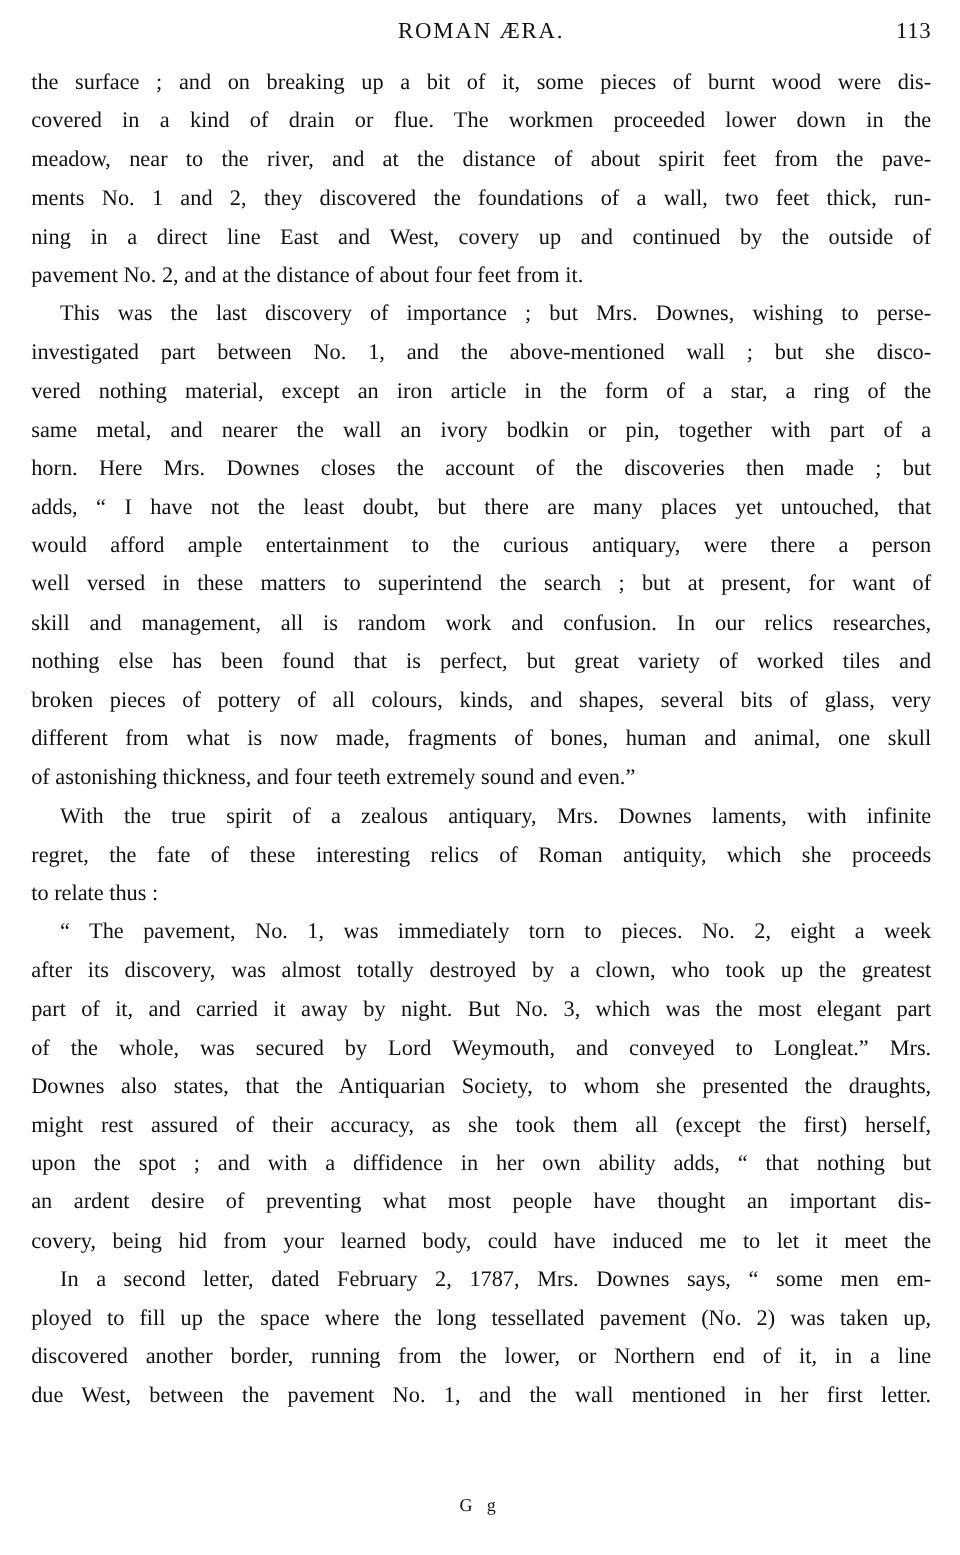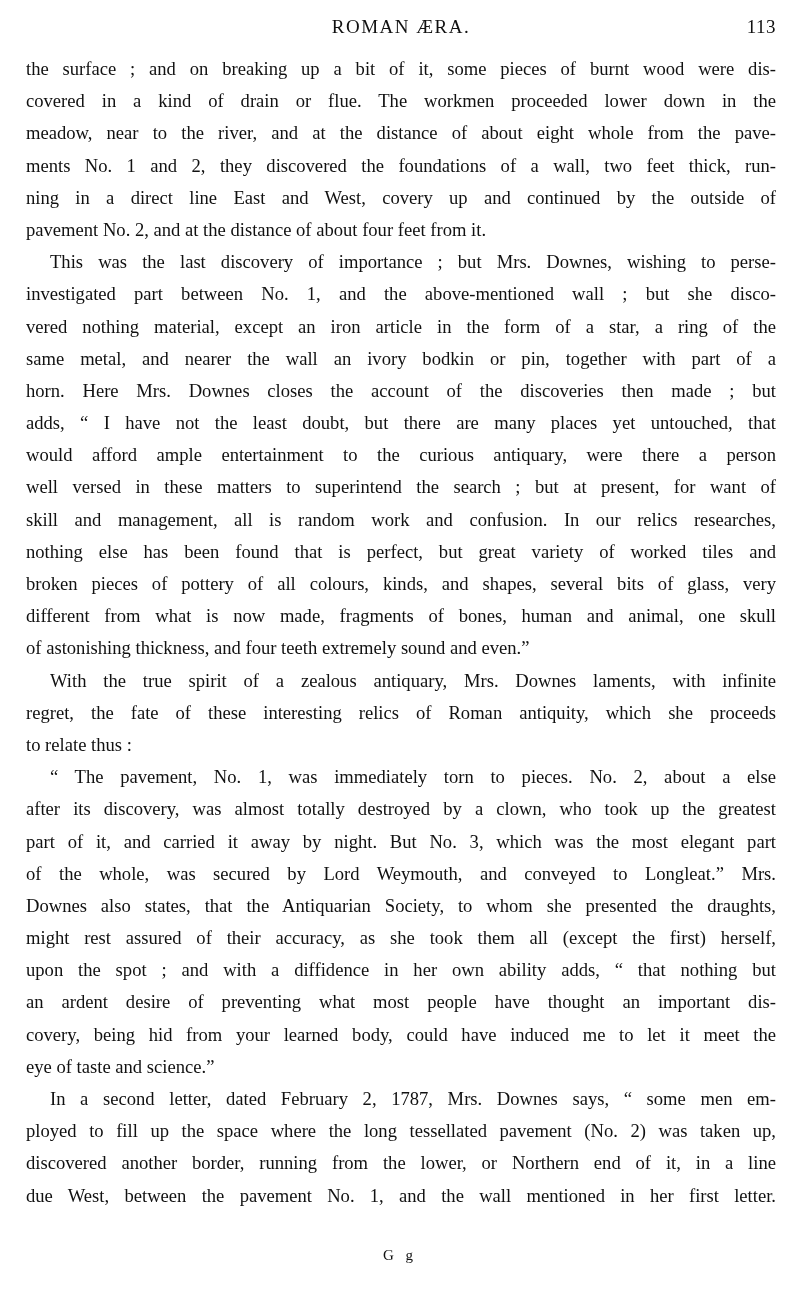--- a/index.html
+++ b/index.html
@@ -83,50 +83,49 @@
 
 <div class="page">
   <div class="running-head">
     <span class="running-title">ROMAN ÆRA.</span>
     <span class="page-number">113</span>
   </div>
 
   <div class="body-text" id="body-text">
       <span class="line">the surface ;  and on  breaking  up a bit of it, some pieces of burnt wood were dis-</span>
       <span class="line">covered  in a kind of  drain  or flue.   The workmen proceeded lower down in the</span>
-      <span class="line">meadow, near to the river, and at the  distance  of about  eight whole from the pave-</span>
+      <span class="line">meadow, near to the river, and at the  distance  of about  spirit feet from the pave-</span>
       <span class="line">ments No. 1 and 2, they discovered the foundations of a wall, two feet thick, run-</span>
       <span class="line">ning  in a direct line  East  and West, covery up  and  continued by the outside  of</span>
       <span class="line last">pavement No. 2, and at the distance of about four feet from it.</span>
       <span class="line indent">This was the last discovery of importance ;  but Mrs. Downes, wishing to perse-</span>
       <span class="line">investigated  part  between  No. 1, and the  above-mentioned wall ;  but  she disco-</span>
       <span class="line">vered  nothing  material, except  an  iron  article in the form of  a star, a ring of the</span>
       <span class="line">same metal, and nearer  the wall  an  ivory bodkin or pin, together  with part  of a</span>
       <span class="line">horn.    Here Mrs. Downes closes  the  account of the discoveries then  made ;  but</span>
       <span class="line">adds, “ I  have  not  the least doubt, but there are  many places yet untouched, that</span>
       <span class="line">would  afford  ample  entertainment  to the  curious  antiquary, were  there a person</span>
       <span class="line">well versed in these matters to superintend the  search ;  but  at present, for want of</span>
       <span class="line">skill and management, all is random work and confusion.   In our relics researches,</span>
       <span class="line">nothing  else has been  found that  is perfect, but  great variety of  worked tiles  and</span>
       <span class="line">broken pieces of pottery of all colours, kinds, and shapes, several bits of glass, very</span>
       <span class="line">different from what is now made, fragments of bones, human and animal, one skull</span>
       <span class="line last">of astonishing thickness, and four teeth extremely sound and even.”</span>
       <span class="line indent">With the true spirit of  a zealous antiquary, Mrs. Downes  laments, with  infinite</span>
       <span class="line">regret, the fate  of  these interesting relics of  Roman  antiquity, which she proceeds</span>
       <span class="line last">to relate thus :</span>
-      <span class="line indent">“ The  pavement, No. 1, was immediately torn to pieces.    No. 2, about  a else</span>
+      <span class="line indent">“ The  pavement, No. 1, was immediately torn to pieces.    No. 2, eight  a week</span>
       <span class="line">after its discovery, was almost totally destroyed by a clown, who took up the greatest</span>
       <span class="line">part of it, and carried it away by night.    But No. 3, which was the most elegant part</span>
       <span class="line">of the whole, was secured  by Lord Weymouth, and conveyed to Longleat.”    Mrs.</span>
       <span class="line">Downes also states, that the Antiquarian Society, to whom she presented the draughts,</span>
       <span class="line">might  rest  assured  of their accuracy, as she took  them all (except the first) herself,</span>
       <span class="line">upon the spot ;  and with a diffidence in  her  own  ability adds, “ that nothing  but</span>
       <span class="line">an  ardent  desire of preventing what  most people have  thought an  important dis-</span>
       <span class="line">covery, being hid from  your learned body, could have induced me to let it meet the</span>
-      <span class="line last">eye of taste and science.”</span>
       <span class="line indent">In a second letter, dated February 2, 1787, Mrs. Downes says, “ some men em-</span>
       <span class="line">ployed  to fill up the space where the long tessellated pavement (No. 2) was taken up,</span>
       <span class="line">discovered another border, running from the lower, or Northern end of it, in a line</span>
       <span class="line">due West, between the  pavement No. 1, and the wall mentioned in her first letter.</span>
     </div>
 
   <div class="signature">G g</div>
 </div>
 
 </body></html>

